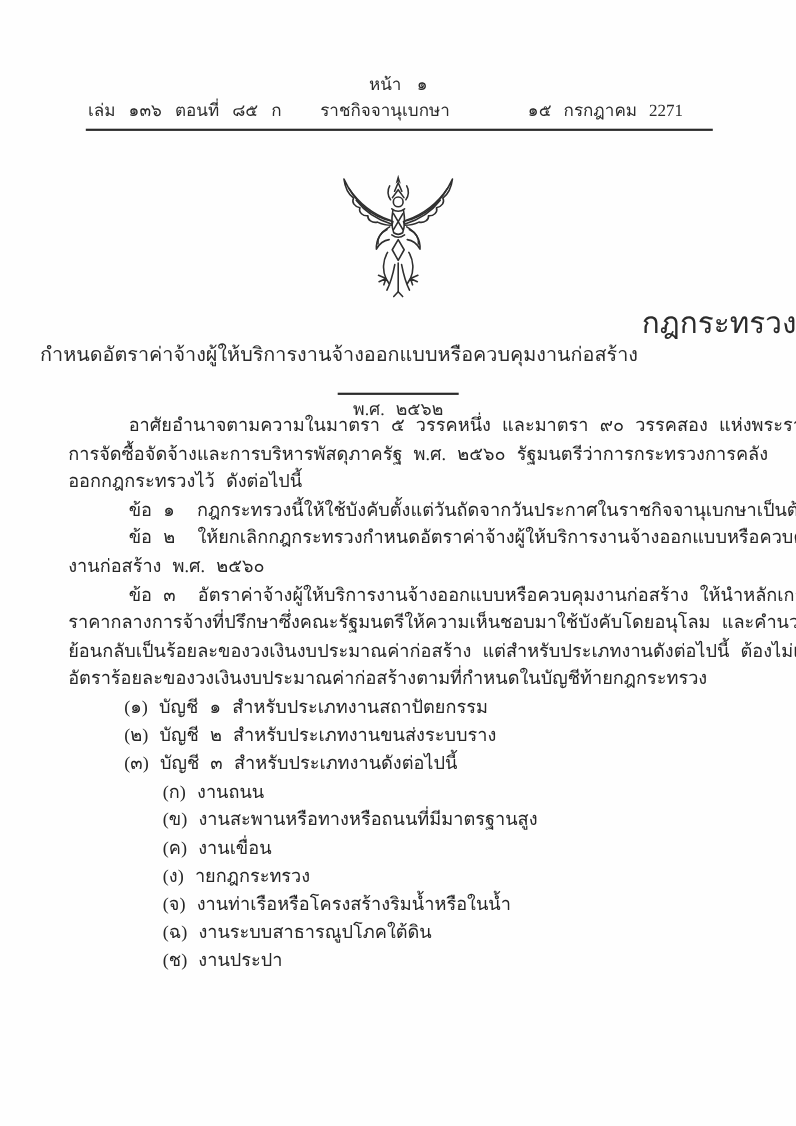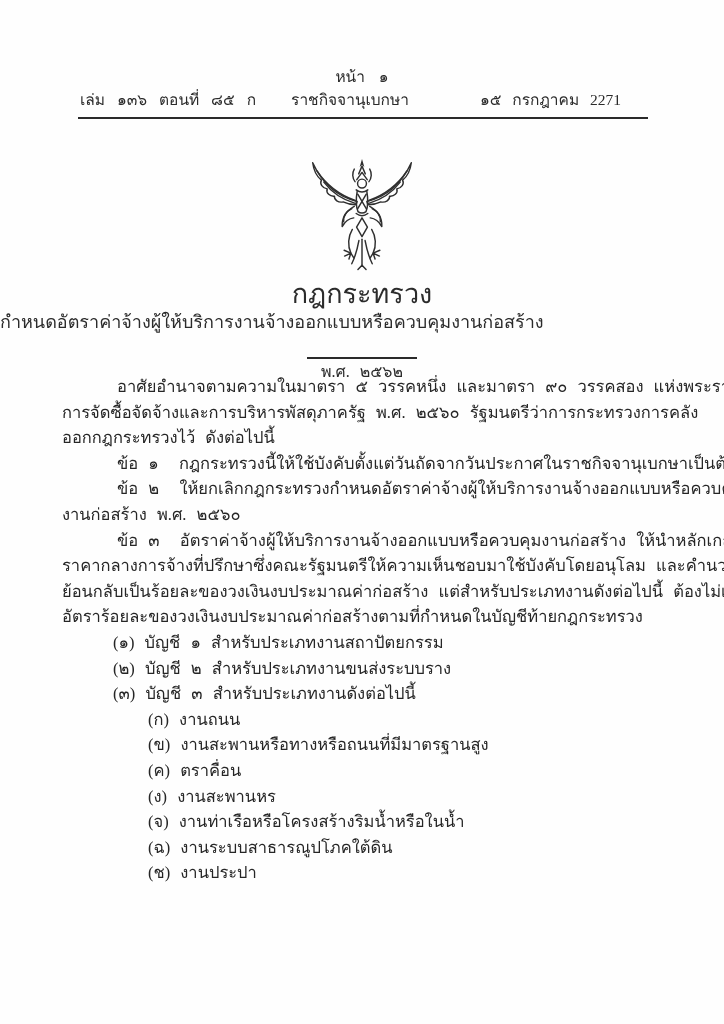--- a/index.html
+++ b/index.html
@@ -26,22 +26,22 @@
   .hl { position: absolute; left: 80px;  top: 0; word-spacing: 8px; white-space: pre; }
   .hc { position: absolute; left: 50%;   top: 0; transform: translateX(-50%); white-space: pre; text-align: center; }
   .hr { position: absolute; right: 79px; top: 0; word-spacing: 7px; white-space: pre; }
   .rule {
     position: absolute; top: 117px; left: 78px;
     width: 570px; height: 2px; background: #2a2a2a;
   }
   
   .emblem { position: absolute; left: 304px; top: 156px; width: 116px; height: 116px; }
   
-  .t1 { position: absolute; top: 272px; left: 0; width: 724px; text-align: center; font-size: 27px;  color: #2b2b2b; }
-  .t2 { position: absolute; top: 307px; left: 0; width: 580px; text-align: left; font-size: 18px;  color: #2b2b2b; }
+  .t1 { position: absolute; top: 272px; left: 0; width: 724px; text-align: right; font-size: 27px;  color: #2b2b2b; }
+  .t2 { position: absolute; top: 307px; left: 0; width: 580px; text-align: right; font-size: 18px;  color: #2b2b2b; }
   .t3 { position: absolute; top: 335px; left: 0; width: 724px; text-align: center; font-size: 16px; word-spacing: 6px; color: #2b2b2b; margin-top: 24px; }
   .trule {
     position: absolute; top: 357px; left: 307px;
     width: 110px; height: 2px; background: #2a2a2a;
   }
   
   .bodytext {
     position: absolute; left: 62px; top: 374px; width: 600px;
     font-size: 16.5px; line-height: 25.6px;
     word-spacing: 6px; color: #262626;
@@ -112,20 +112,20 @@
     <div class="bl i0">งานก่อสร้าง พ.ศ. ๒๕๖๐</div>
     <div class="bl i1">ข้อ ๓  อัตราค่าจ้างผู้ให้บริการงานจ้างออกแบบหรือควบคุมงานก่อสร้าง ให้นำหลักเกณฑ์</div>
     <div class="bl i0">ราคากลางการจ้างที่ปรึกษาซึ่งคณะรัฐมนตรีให้ความเห็นชอบมาใช้บังคับโดยอนุโลม และคำนวณ</div>
     <div class="bl i0">ย้อนกลับเป็นร้อยละของวงเงินงบประมาณค่าก่อสร้าง แต่สำหรับประเภทงานดังต่อไปนี้ ต้องไม่เกิน</div>
     <div class="bl i0">อัตราร้อยละของวงเงินงบประมาณค่าก่อสร้างตามที่กำหนดในบัญชีท้ายกฎกระทรวง</div>
     <div class="bl i2">(๑) บัญชี ๑ สำหรับประเภทงานสถาปัตยกรรม</div>
     <div class="bl i2">(๒) บัญชี ๒ สำหรับประเภทงานขนส่งระบบราง</div>
     <div class="bl i2">(๓) บัญชี ๓ สำหรับประเภทงานดังต่อไปนี้</div>
     <div class="bl i3">(ก) งานถนน</div>
     <div class="bl i3">(ข) งานสะพานหรือทางหรือถนนที่มีมาตรฐานสูง</div>
-    <div class="bl i3">(ค) ตราคื่อน</div>
-    <div class="bl i3">(ง) งานสะพานหร</div>
+    <div class="bl i3">(ค) งานเขื่อน</div>
+    <div class="bl i3">(ง) ายกฎกระทรวง</div>
     <div class="bl i3">(จ) งานท่าเรือหรือโครงสร้างริมน้ำหรือในน้ำ</div>
     <div class="bl i3">(ฉ) งานระบบสาธารณูปโภคใต้ดิน</div>
     <div class="bl i3">(ช) งานประปา</div>
   </div>
 
 </div>
 
 </body></html>

